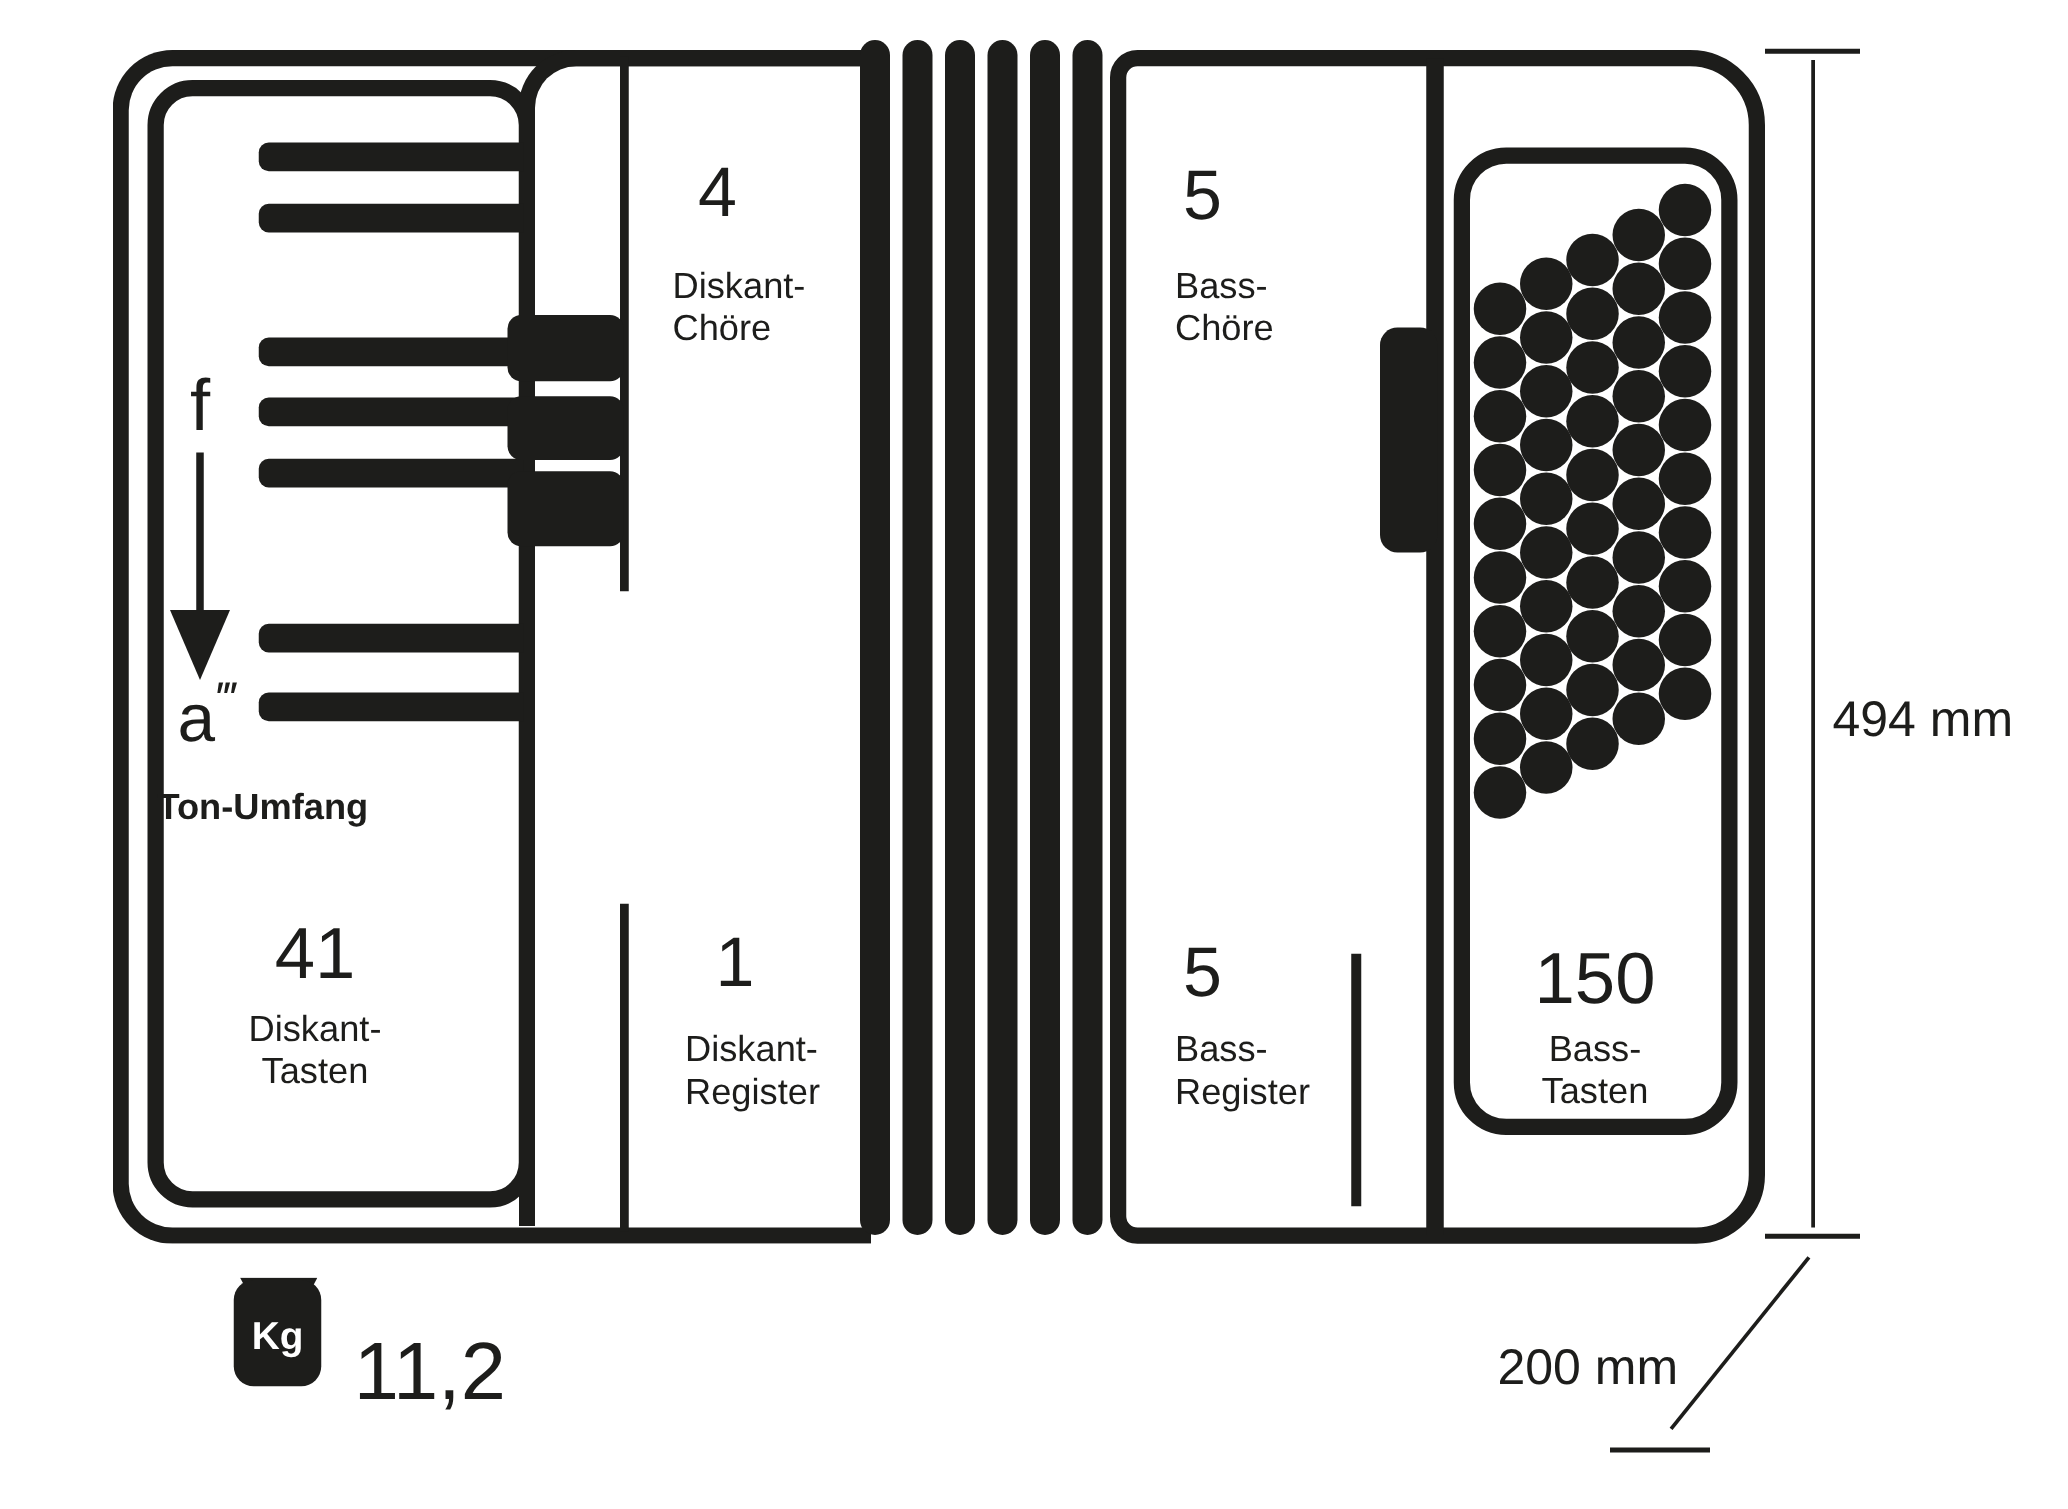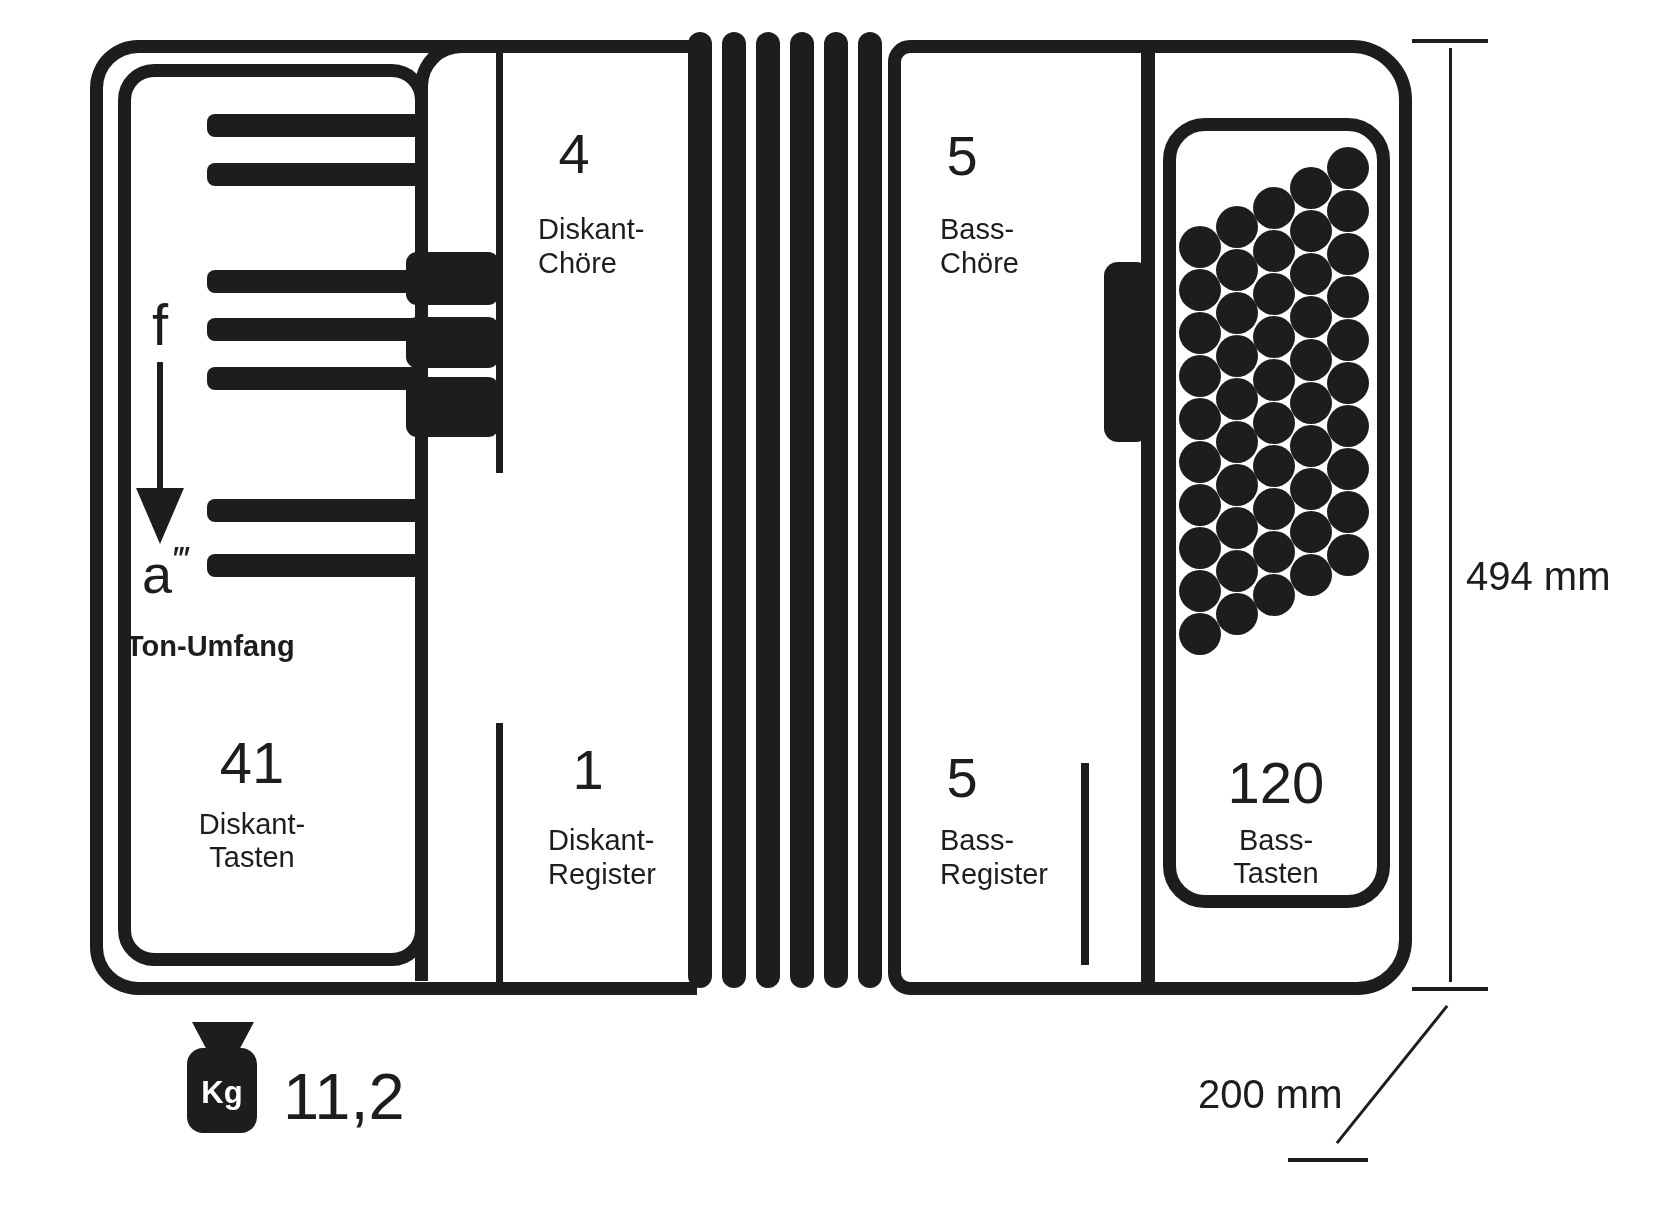--- a/index.html
+++ b/index.html
@@ -38,21 +38,21 @@
   .dim-text{font-size:40px;line-height:1;}
   .diag{left:1304px;top:1073px;width:176px;height:3px;transform:rotate(-51.2deg);}
   .arrow-line{left:157px;top:362px;width:6px;height:126px;}
   .arrow-head{left:136px;top:488px;width:0;height:0;background:transparent;
     border-left:24px solid transparent;border-right:24px solid transparent;
     border-top:56px solid var(--ink);}
   .note{line-height:1;}
   .primes{font-size:0.72em;font-style:italic;vertical-align:0.5em;letter-spacing:-2px;}
   .weight-knob{left:192px;top:1022px;width:62px;height:28px;
     clip-path:polygon(0 0,100% 0,76% 100%,24% 100%);}
-  .weight-body{left:187px;top:1048px;width:70px;height:85px;border-radius:16px;
+  .weight-body{left:187px;top:1024px;width:70px;height:85px;border-radius:16px;
     display:flex;align-items:center;justify-content:center;}
   .weight-unit{color:#fff;font-weight:700;font-size:31px;line-height:1;margin-top:4px;}
   .weight-value{font-size:65px;line-height:1;}
 </style>
 </head>
 <body>
 
 <div id="stage" style="--ink: #1d1d1b; background: rgb(255, 255, 255);">
 
   <div class="abs treble-body"></div>
@@ -98,21 +98,21 @@
     <div>Bass-</div>
     <div>Chöre</div>
   </div>
 
   <div class="abs num" style="left:940px;top:750px;width:44px;font-size:56px;">5</div>
   <div class="abs lbl" style="left:940px;top:803px;">
     <div>Bass-</div>
     <div>Register</div>
   </div>
 
-  <div class="abs num" style="left:1210px;top:754px;width:132px;font-size:58px;">120</div>
+  <div class="abs num" style="left:1210px;top:754px;width:132px;font-size:58px;">150</div>
   <div class="abs lbl center" style="left:1210px;top:804px;width:132px;line-height:33px;">
     <div>Bass-</div>
     <div>Tasten</div>
   </div>
 
   <div class="abs tick ink" style="left:1412px;top:39px;width:76px;"></div>
   <div class="abs dim-line-v ink"></div>
   <div class="abs tick ink" style="left:1412px;top:987px;width:76px;"></div>
   <div class="abs dim-text" style="left:1466px;top:556px;">494 mm</div>
 

